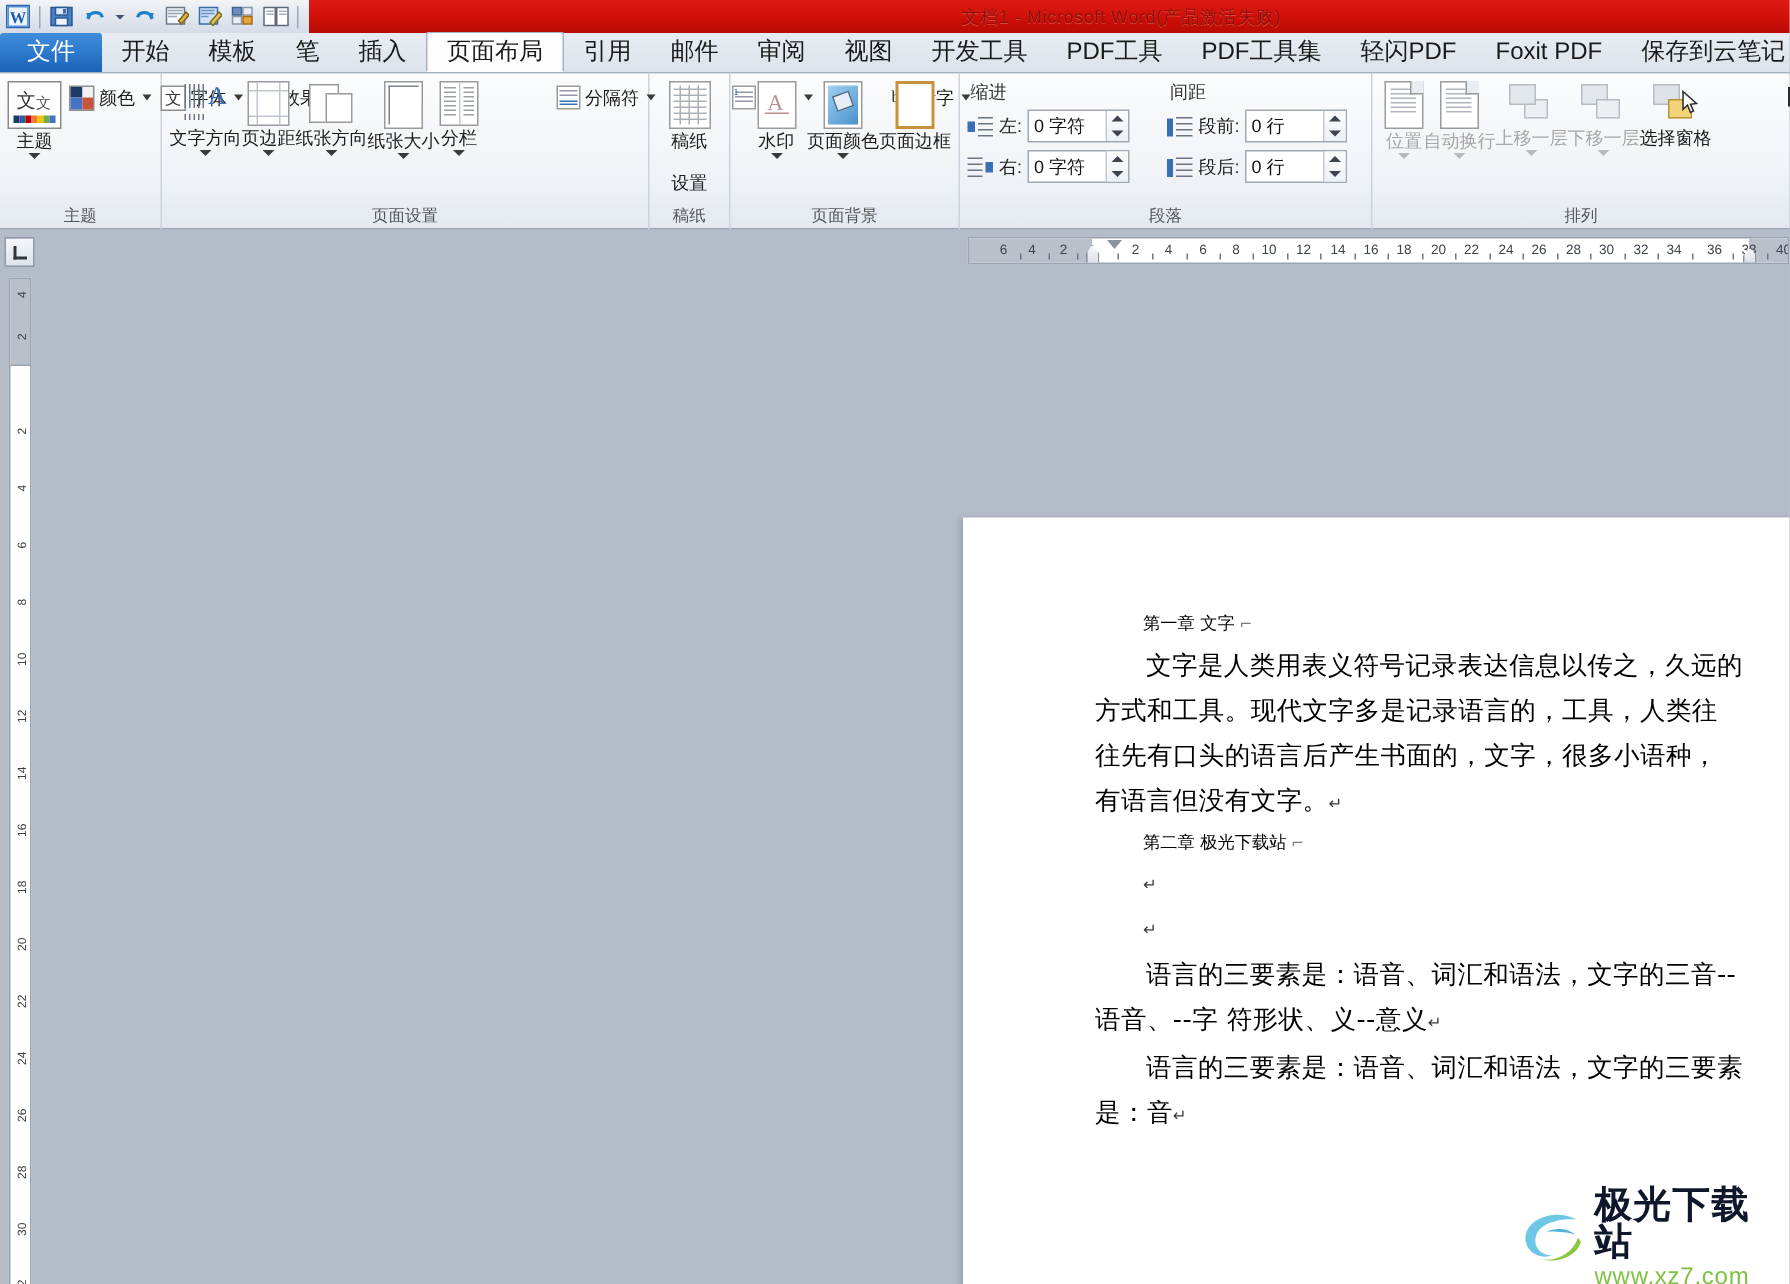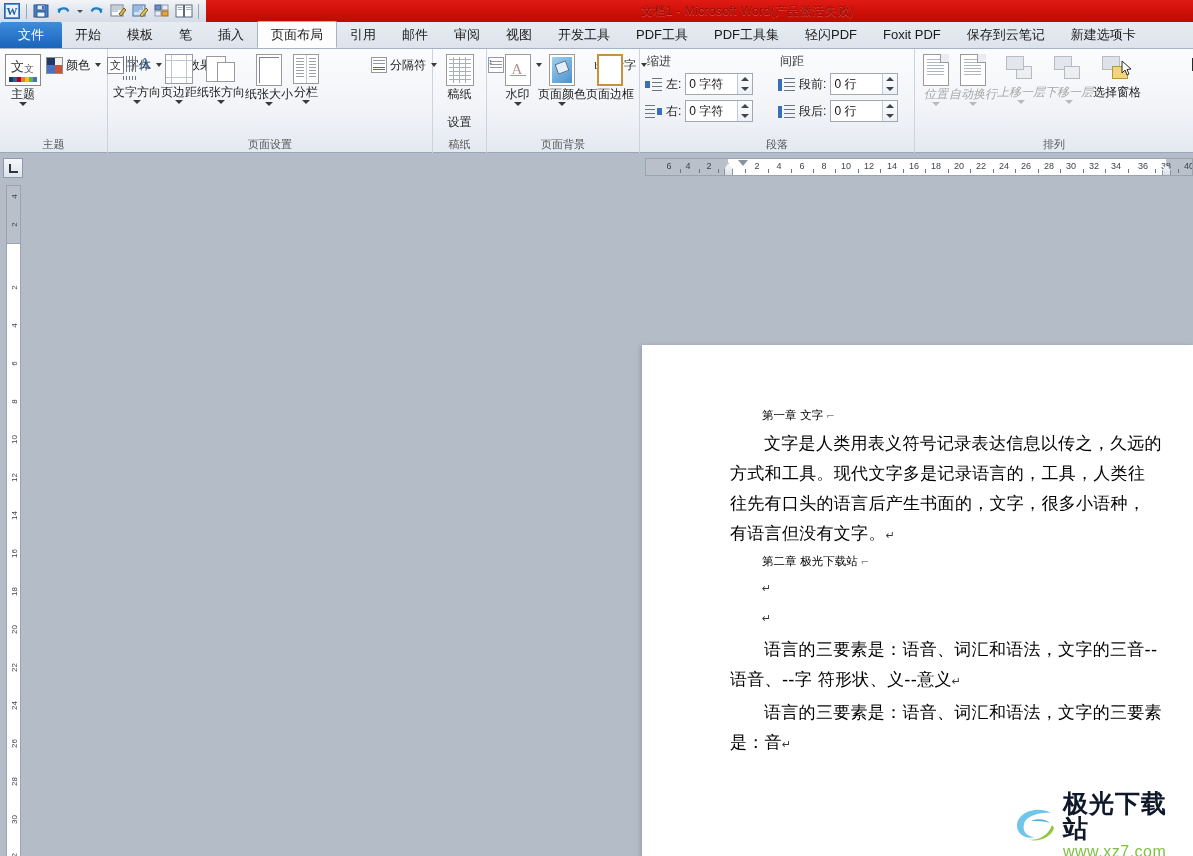--- a/index.html
+++ b/index.html
@@ -41,21 +41,21 @@
 
   
   #tabrow {
     position: absolute; left: 0; top: 22px; width: 1193px; height: 27px;
     background: linear-gradient(to bottom,#e8ecf2 0%,#dde3ec 100%);
     border-bottom: 1px solid #a7b3c4;
     display: flex; align-items: flex-end;
   }
   .tab {
     height: 26px; line-height: 26px; padding: 0 13px;
-    font-size: 13px; color: #1a1a1a; white-space: nowrap; cursor: default;
+    font-size: 16px; color: #1a1a1a; white-space: nowrap; cursor: default;
   }
   .tab.file {
     background: linear-gradient(to bottom,#3f8ddb 0%,#1a64bb 100%);
     color: #fff; border-radius: 2px 2px 0 0; padding: 0 18px;
   }
   .tab.active {
     background: #fdfdfd;
     border: 1px solid #a7b3c4; border-bottom: 1px solid #fdfdfd;
     border-radius: 2px 2px 0 0; position: relative; z-index: 3;
     height: 27px; line-height: 25px;
@@ -82,21 +82,21 @@
   .bigbtn {
     width: 50px; display: flex; flex-direction: column; align-items: center;
     padding-top: 2px; cursor: default;
   }
   .bigbtn .lbl { font-size: 12px; color: #1c1c1c; margin-top: 2px; text-align: center; line-height: 13px; white-space: nowrap; }
   .bigbtn .caret {
     width: 0; height: 0; margin-top: 1px;
     border-left: 4px solid transparent; border-right: 4px solid transparent;
     border-top: 4px solid #3a3a3a;
   }
-  .bigbtn.dim .lbl { color: #a6a6a6; font-style: italic; }
+  .bigbtn.dim .lbl { color: #a6a6a6; }
   .bigbtn.dim .caret { border-top-color: #b9b9b9; }
 
   .smallbtn {
     height: 26px; display: flex; align-items: center; gap: 3px;
     padding: 0 3px; cursor: default; white-space: nowrap;
   }
   .smallbtn .lbl { font-size: 12px; color: #1c1c1c; }
   .smallbtn .caret {
     width: 0; height: 0; margin-left: 2px;
     border-left: 3px solid transparent; border-right: 3px solid transparent;

